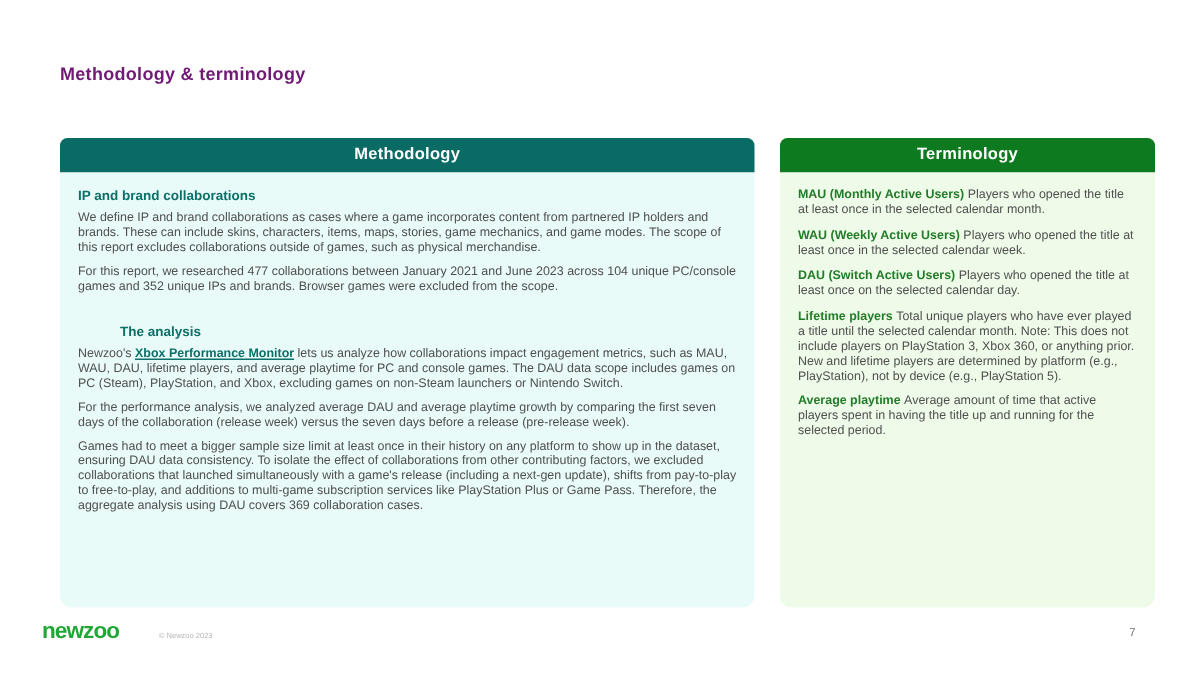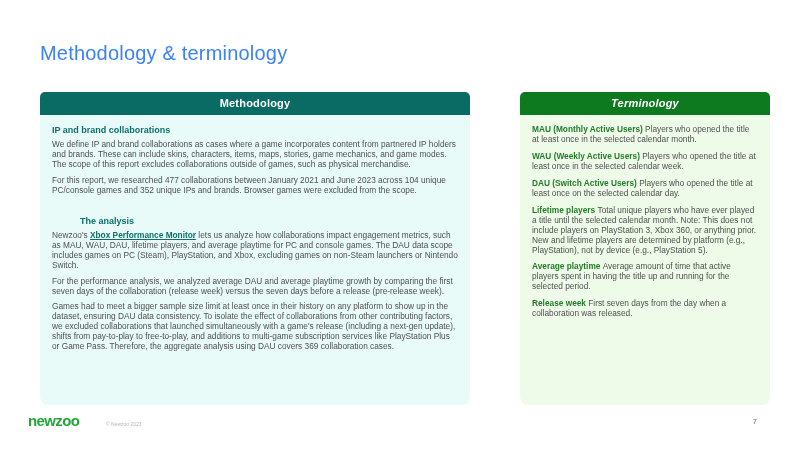--- a/index.html
+++ b/index.html
@@ -8,40 +8,40 @@
     width: 800px;
     height: 450px;
     background: #ffffff;
     font-family: "Liberation Sans", sans-serif;
     overflow: hidden;
   }
   .page-title {
     position: absolute;
     left: 40px;
     top: 42px;
-    font-size: 20px;
-    font-weight: 400;
-    color: #3b82f6;
+    font-size: 12px;
+    font-weight: 700;
+    color: #701a75;
     letter-spacing: 0.2px;
   }
   .panel { position: absolute; top: 92px; height: 313px; }
-  .panel-methodology { left: 40px; width: 430px; }
+  .panel-methodology { left: 40px; width: 463px; }
   .panel-terminology { left: 520px; width: 250px; }
   .panel-header {
     height: 23px;
     line-height: 23px;
     text-align: center;
     color: #ffffff;
     font-size: 11px;
     font-weight: 700;
     border-radius: 5px 5px 0 0;
     letter-spacing: 0.2px;
   }
   .panel-methodology .panel-header { background: var(--teal-header, #0a6a64); }
-  .panel-terminology .panel-header { background: var(--green-header, #0e7a1f); font-style: italic; }
+  .panel-terminology .panel-header { background: var(--green-header, #0e7a1f); }
   .panel-body {
     box-sizing: border-box;
     height: 290px;
     padding: 10px 12px;
     border-radius: 0 0 8px 8px;
     overflow: hidden;
   }
   .panel-methodology .panel-body { background: var(--teal-bg, #e9fbf9); }
   .panel-terminology .panel-body { background: var(--green-bg, #effbe9); }
   .sec-heading {
@@ -109,21 +109,20 @@
   </div>
 
   <div class="panel panel-terminology">
     <div class="panel-header">Terminology</div>
     <div class="panel-body">
         <p class="body-text term"><span class="term-name">MAU (Monthly Active Users) </span>Players who opened the title at least once in the selected calendar month.</p>
         <p class="body-text term"><span class="term-name">WAU (Weekly Active Users) </span>Players who opened the title at least once in the selected calendar week.</p>
         <p class="body-text term"><span class="term-name">DAU (Switch Active Users) </span>Players who opened the title at least once on the selected calendar day.</p>
         <p class="body-text term"><span class="term-name">Lifetime players </span>Total unique players who have ever played a title until the selected calendar month. Note: This does not include players on PlayStation 3, Xbox 360, or anything prior. New and lifetime players are determined by platform (e.g., PlayStation), not by device (e.g., PlayStation 5).</p>
         <p class="body-text term"><span class="term-name">Average playtime </span>Average amount of time that active players spent in having the title up and running for the selected period.</p>
-        <p class="body-text term"><span class="term-name">Release week </span>First seven days from the day when a collaboration was released.</p>
       </div>
   </div>
 
   <div class="footer-logo">newzoo</div>
   <div class="footer-copyright">© Newzoo 2023</div>
   <div class="page-number">7</div>
 
 </div>
 
 </body></html>

